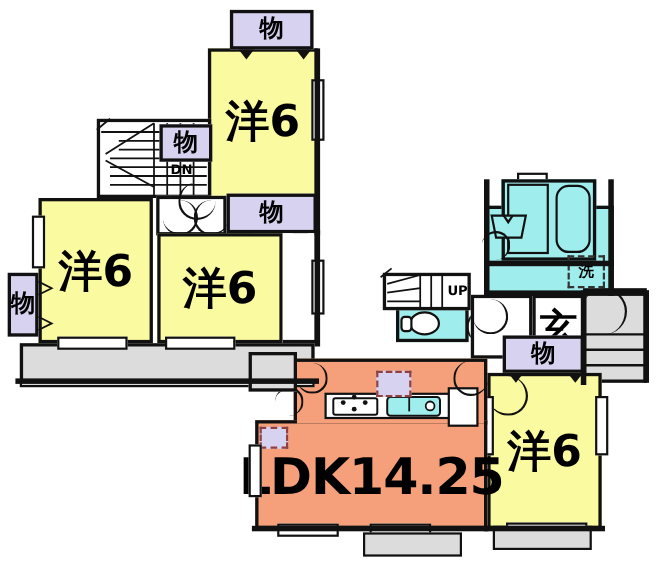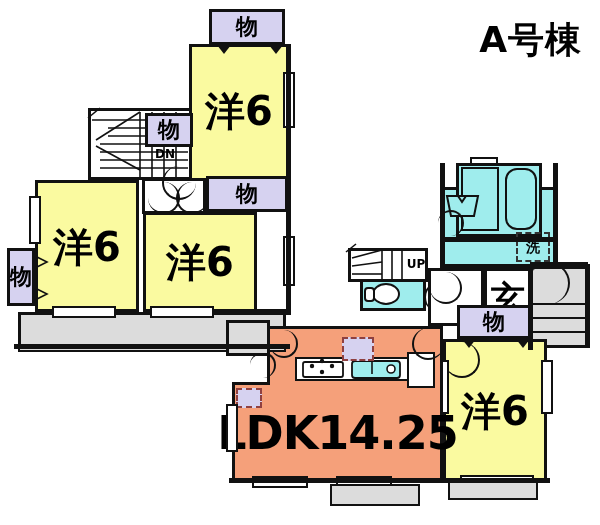--- a/index.html
+++ b/index.html
@@ -53,21 +53,20 @@
 
   
   .win{position:absolute;background:#fff;border:2px solid #111;}
   svg{position:absolute;left:0;top:0;overflow:visible;}
 </style>
 </head>
 <body>
 
 <div id="plan">
 
-  <div id="title">A号棟</div>
 
   <div class="rm c-yel" style="left:189px;top:44px;width:100px;height:162px;"></div>
 
   <div class="rm c-pur" style="left:209px;top:9px;width:76px;height:36px;"></div>
   <div class="lbl t-mono" style="left:209px;top:9px;width:76px;height:36px;">物</div>
   <div class="tri" style="left:217px;top:45px;"></div>
   <div class="tri" style="left:269px;top:45px;"></div>
   <div class="lbl t-room" style="left:189px;top:56px;width:100px;height:110px;">洋6</div>
 
   <div class="win" style="left:283px;top:72px;width:8px;height:52px;"></div>

